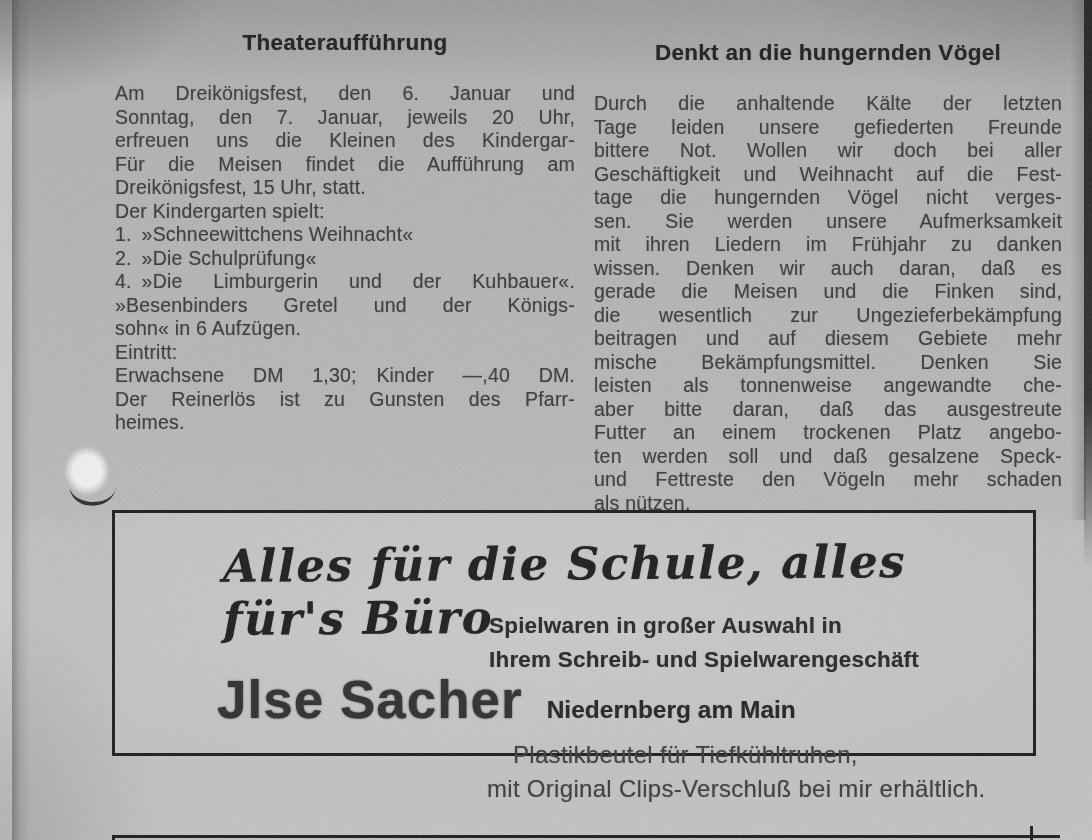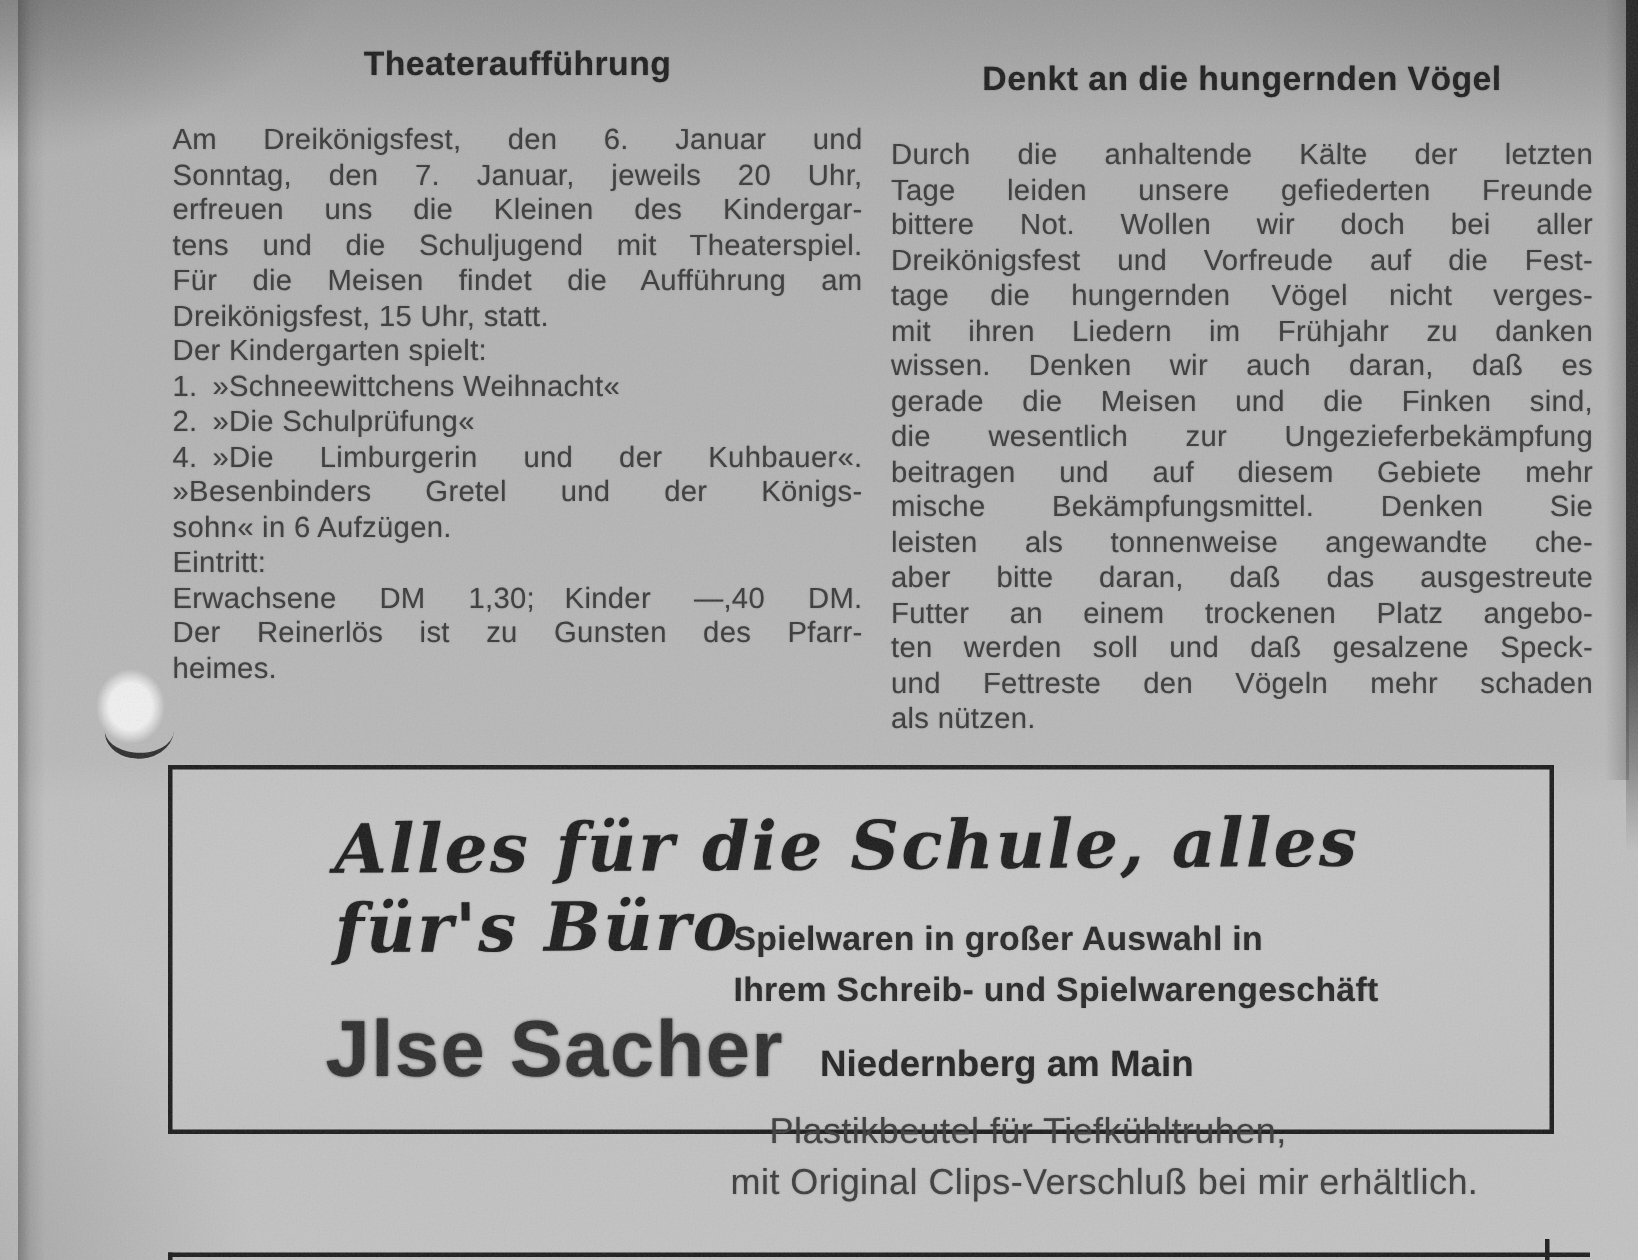--- a/index.html
+++ b/index.html
@@ -79,21 +79,20 @@
   <div class="shade"></div>
   <div class="edge-right-soft"></div>
   <div class="edge-right"></div>
 
   <section class="col col-left">
     <h2 class="htitle">Theateraufführung</h2>
     <div class="lines">
         <div class="bl just">Am Dreikönigsfest, den 6. Januar und</div>
         <div class="bl just">Sonntag, den 7. Januar, jeweils 20 Uhr,</div>
         <div class="bl just">erfreuen uns die Kleinen des Kindergar-</div>
-        <div class="bl just">tens und die Schuljugend mit Theaterspiel.</div>
         <div class="bl just">Für die Meisen findet die Aufführung am</div>
         <div class="bl">Dreikönigsfest, 15 Uhr, statt.</div>
         <div class="bl">Der Kindergarten spielt:</div>
         <div class="bl">1. »Schneewittchens Weihnacht«</div>
         <div class="bl">2. »Die Schulprüfung«</div>
         <div class="bl just">4. »Die Limburgerin und der Kuhbauer«.</div>
         <div class="bl just">»Besenbinders Gretel und der Königs-</div>
         <div class="bl">sohn« in 6 Aufzügen.</div>
         <div class="bl">Eintritt:</div>
         <div class="bl just">Erwachsene DM 1,30; Kinder —,40 DM.</div>
@@ -101,22 +100,23 @@
         <div class="bl">heimes.</div>
       </div>
   </section>
 
   <section class="col col-right">
     <h2 class="htitle">Denkt an die hungernden Vögel</h2>
     <div class="lines">
         <div class="bl just">Durch die anhaltende Kälte der letzten</div>
         <div class="bl just">Tage leiden unsere gefiederten Freunde</div>
         <div class="bl just">bittere Not. Wollen wir doch bei aller</div>
-        <div class="bl just">Dreikönigsfest und Vorfreude auf die Fest-</div>
+        <div class="bl just">Geschäftigkeit und Weihnacht auf die Fest-</div>
         <div class="bl just">tage die hungernden Vögel nicht verges-</div>
+        <div class="bl just">sen. Sie werden unsere Aufmerksamkeit</div>
         <div class="bl just">mit ihren Liedern im Frühjahr zu danken</div>
         <div class="bl just">wissen. Denken wir auch daran, daß es</div>
         <div class="bl just">gerade die Meisen und die Finken sind,</div>
         <div class="bl just">die wesentlich zur Ungezieferbekämpfung</div>
         <div class="bl just">beitragen und auf diesem Gebiete mehr</div>
         <div class="bl just">mische Bekämpfungsmittel. Denken Sie</div>
         <div class="bl just">leisten als tonnenweise angewandte che-</div>
         <div class="bl just">aber bitte daran, daß das ausgestreute</div>
         <div class="bl just">Futter an einem trockenen Platz angebo-</div>
         <div class="bl just">ten werden soll und daß gesalzene Speck-</div>

